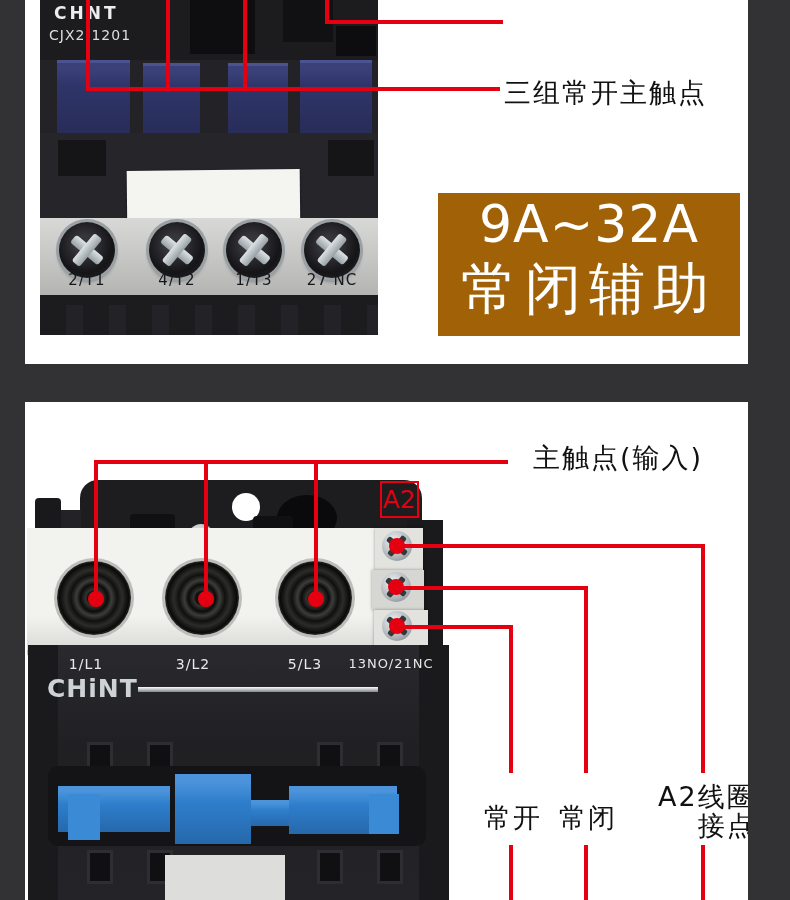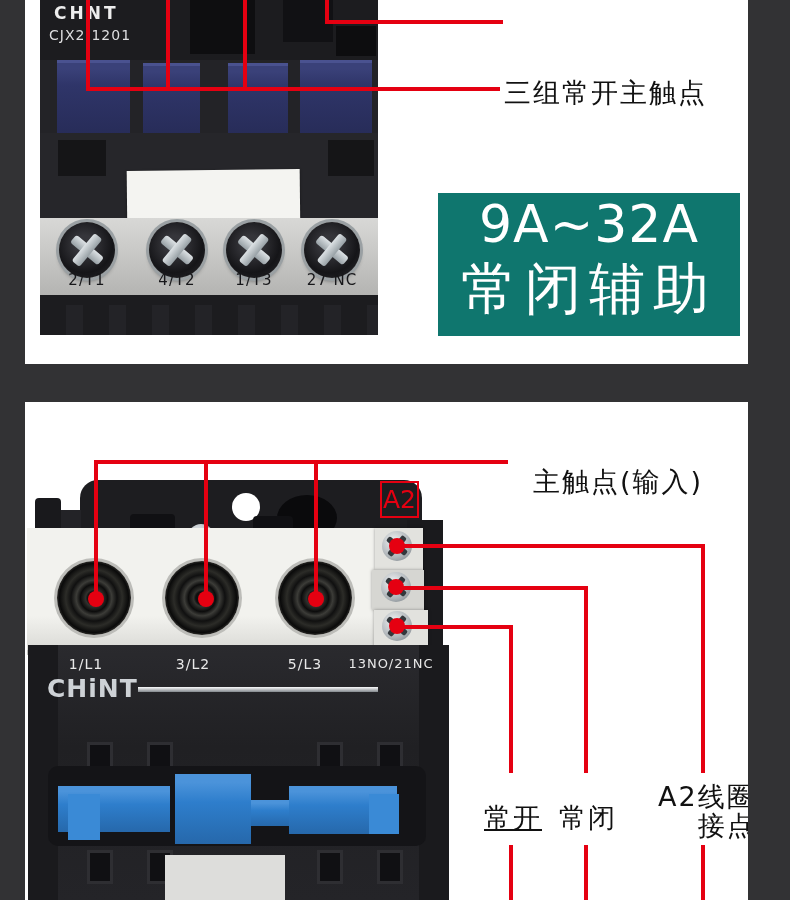--- a/index.html
+++ b/index.html
@@ -88,21 +88,21 @@
 
   <div class="abs red" style="left:61px;top:0;width:4px;height:91px;"></div>
   <div class="abs red" style="left:141px;top:0;width:4px;height:91px;"></div>
   <div class="abs red" style="left:218px;top:0;width:4px;height:91px;"></div>
   <div class="abs red" style="left:61px;top:87px;width:414px;height:4px;"></div>
   <div class="abs red" style="left:300px;top:0;width:4px;height:24px;"></div>
   <div class="abs red" style="left:300px;top:20px;width:178px;height:4px;"></div>
 
   <div class="abs cn" style="left:479px;top:75px;">三组常开主触点</div>
 
-  <div class="abs" style="left:413px;top:193px;width:302px;height:143px;background:#0f766e;color:#fff;text-align:center;">
+  <div class="abs" style="left:413px;top:193px;width:302px;height:143px;background:#a16207;color:#fff;text-align:center;">
     <div style="font-size:52px;line-height:58px;margin-top:2px;letter-spacing:1px;">9A~32A</div>
     <div style="font-size:56px;line-height:72px;letter-spacing:8px;">常闭辅助</div>
   </div>
 </section>
 
 <section class="card" id="card-bottom">
 
   <div class="abs" style="left:55px;top:78px;width:342px;height:69px;background:#1d1d20;border-radius:18px 18px 4px 4px;"></div>
   <div class="abs" style="left:207px;top:91px;width:28px;height:28px;border-radius:50%;background:#fff;"></div>
   <div class="abs" style="left:252px;top:93px;width:60px;height:46px;border-radius:50%;background:#0a0a0c;"></div>
@@ -167,34 +167,34 @@
 
   <div class="abs" style="left:355px;top:79px;width:35px;height:33px;border:2px solid #e50011;color:#e50011;font-size:25px;line-height:33px;text-align:center;">A2</div>
 
   <div class="abs red" style="left:71px;top:58px;width:412px;height:4px;"></div>
   <div class="abs red" style="left:69px;top:58px;width:4px;height:139px;"></div>
   <div class="abs red" style="left:179px;top:58px;width:4px;height:139px;"></div>
   <div class="abs red" style="left:289px;top:58px;width:4px;height:139px;"></div>
   <div class="abs dot" style="left:63px;top:189px;"></div>
   <div class="abs dot" style="left:173px;top:189px;"></div>
   <div class="abs dot" style="left:283px;top:189px;"></div>
-  <div class="abs cn" style="left:508px;top:62px;">主触点(输入)</div>
+  <div class="abs cn" style="left:508px;top:38px;">主触点(输入)</div>
 
   <div class="abs dot" style="left:364px;top:136px;"></div>
   <div class="abs dot" style="left:363px;top:177px;"></div>
   <div class="abs dot" style="left:364px;top:216px;"></div>
   <div class="abs red" style="left:372px;top:142px;width:306px;height:4px;"></div>
   <div class="abs red" style="left:676px;top:142px;width:4px;height:229px;"></div>
   <div class="abs red" style="left:676px;top:443px;width:4px;height:55px;"></div>
   <div class="abs red" style="left:371px;top:184px;width:190px;height:4px;"></div>
   <div class="abs red" style="left:559px;top:184px;width:4px;height:187px;"></div>
   <div class="abs red" style="left:559px;top:443px;width:4px;height:55px;"></div>
   <div class="abs red" style="left:372px;top:223px;width:114px;height:4px;"></div>
   <div class="abs red" style="left:484px;top:223px;width:4px;height:148px;"></div>
   <div class="abs red" style="left:484px;top:443px;width:4px;height:55px;"></div>
 
-  <div class="abs cn" style="left:459px;top:398px;text-decoration:underline;">常开</div>
+  <div class="abs cn" style="left:459px;top:398px;">常开</div>
   <div class="abs cn" style="left:534px;top:398px;">常闭</div>
   <div class="abs" style="left:633px;top:380px;">
     <div class="cn" style="line-height:29px;">A2线圈</div>
     <div class="cn" style="line-height:29px;text-align:right;">接点</div>
   </div>
 </section>
 
 </body></html>

